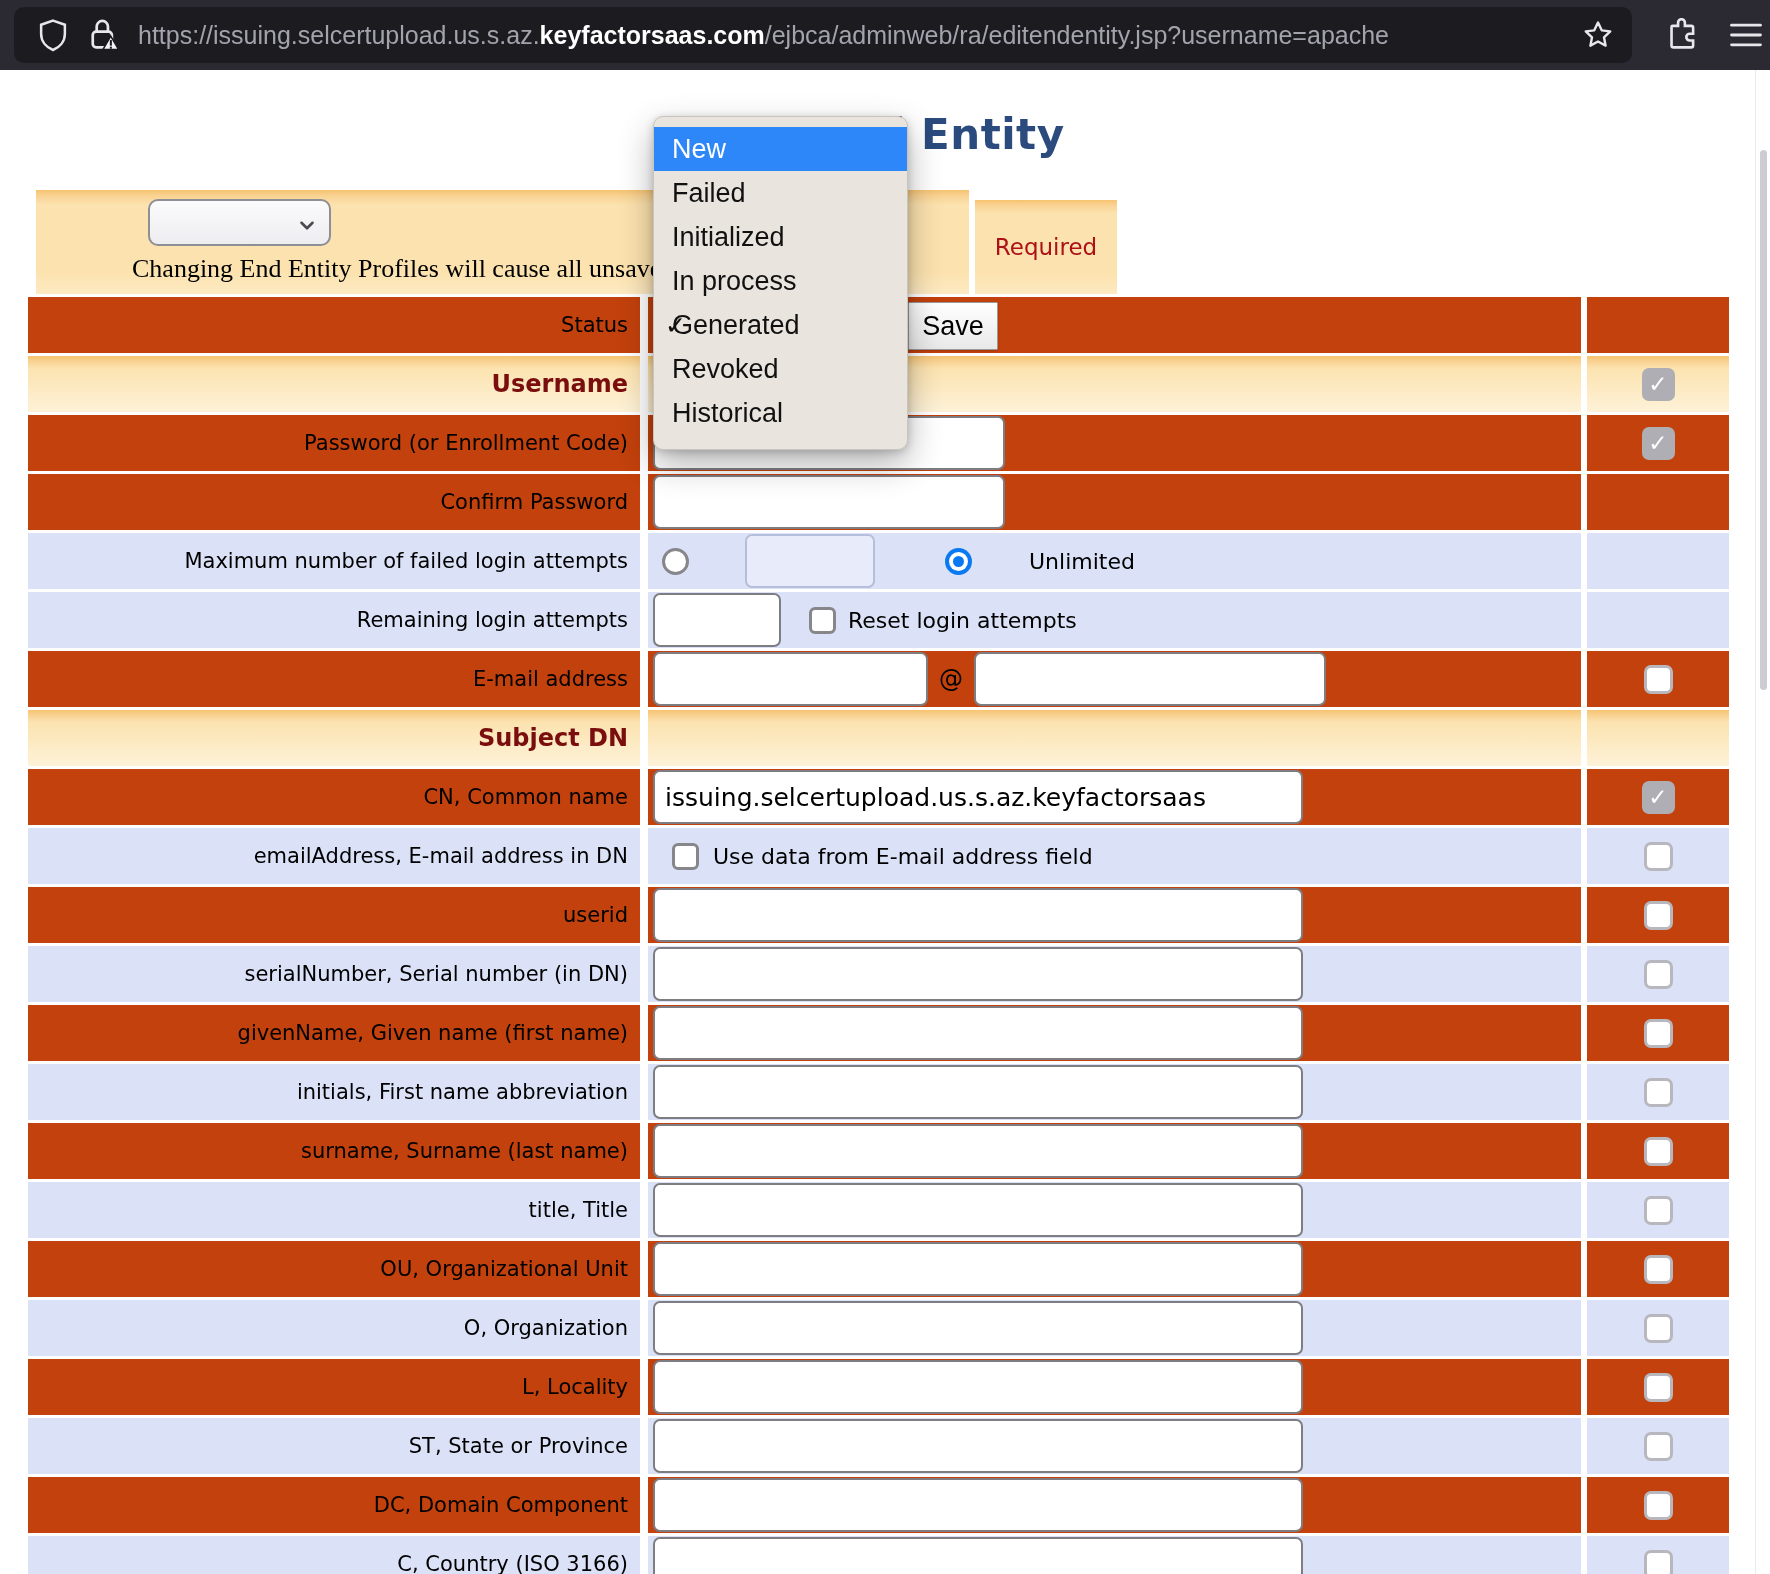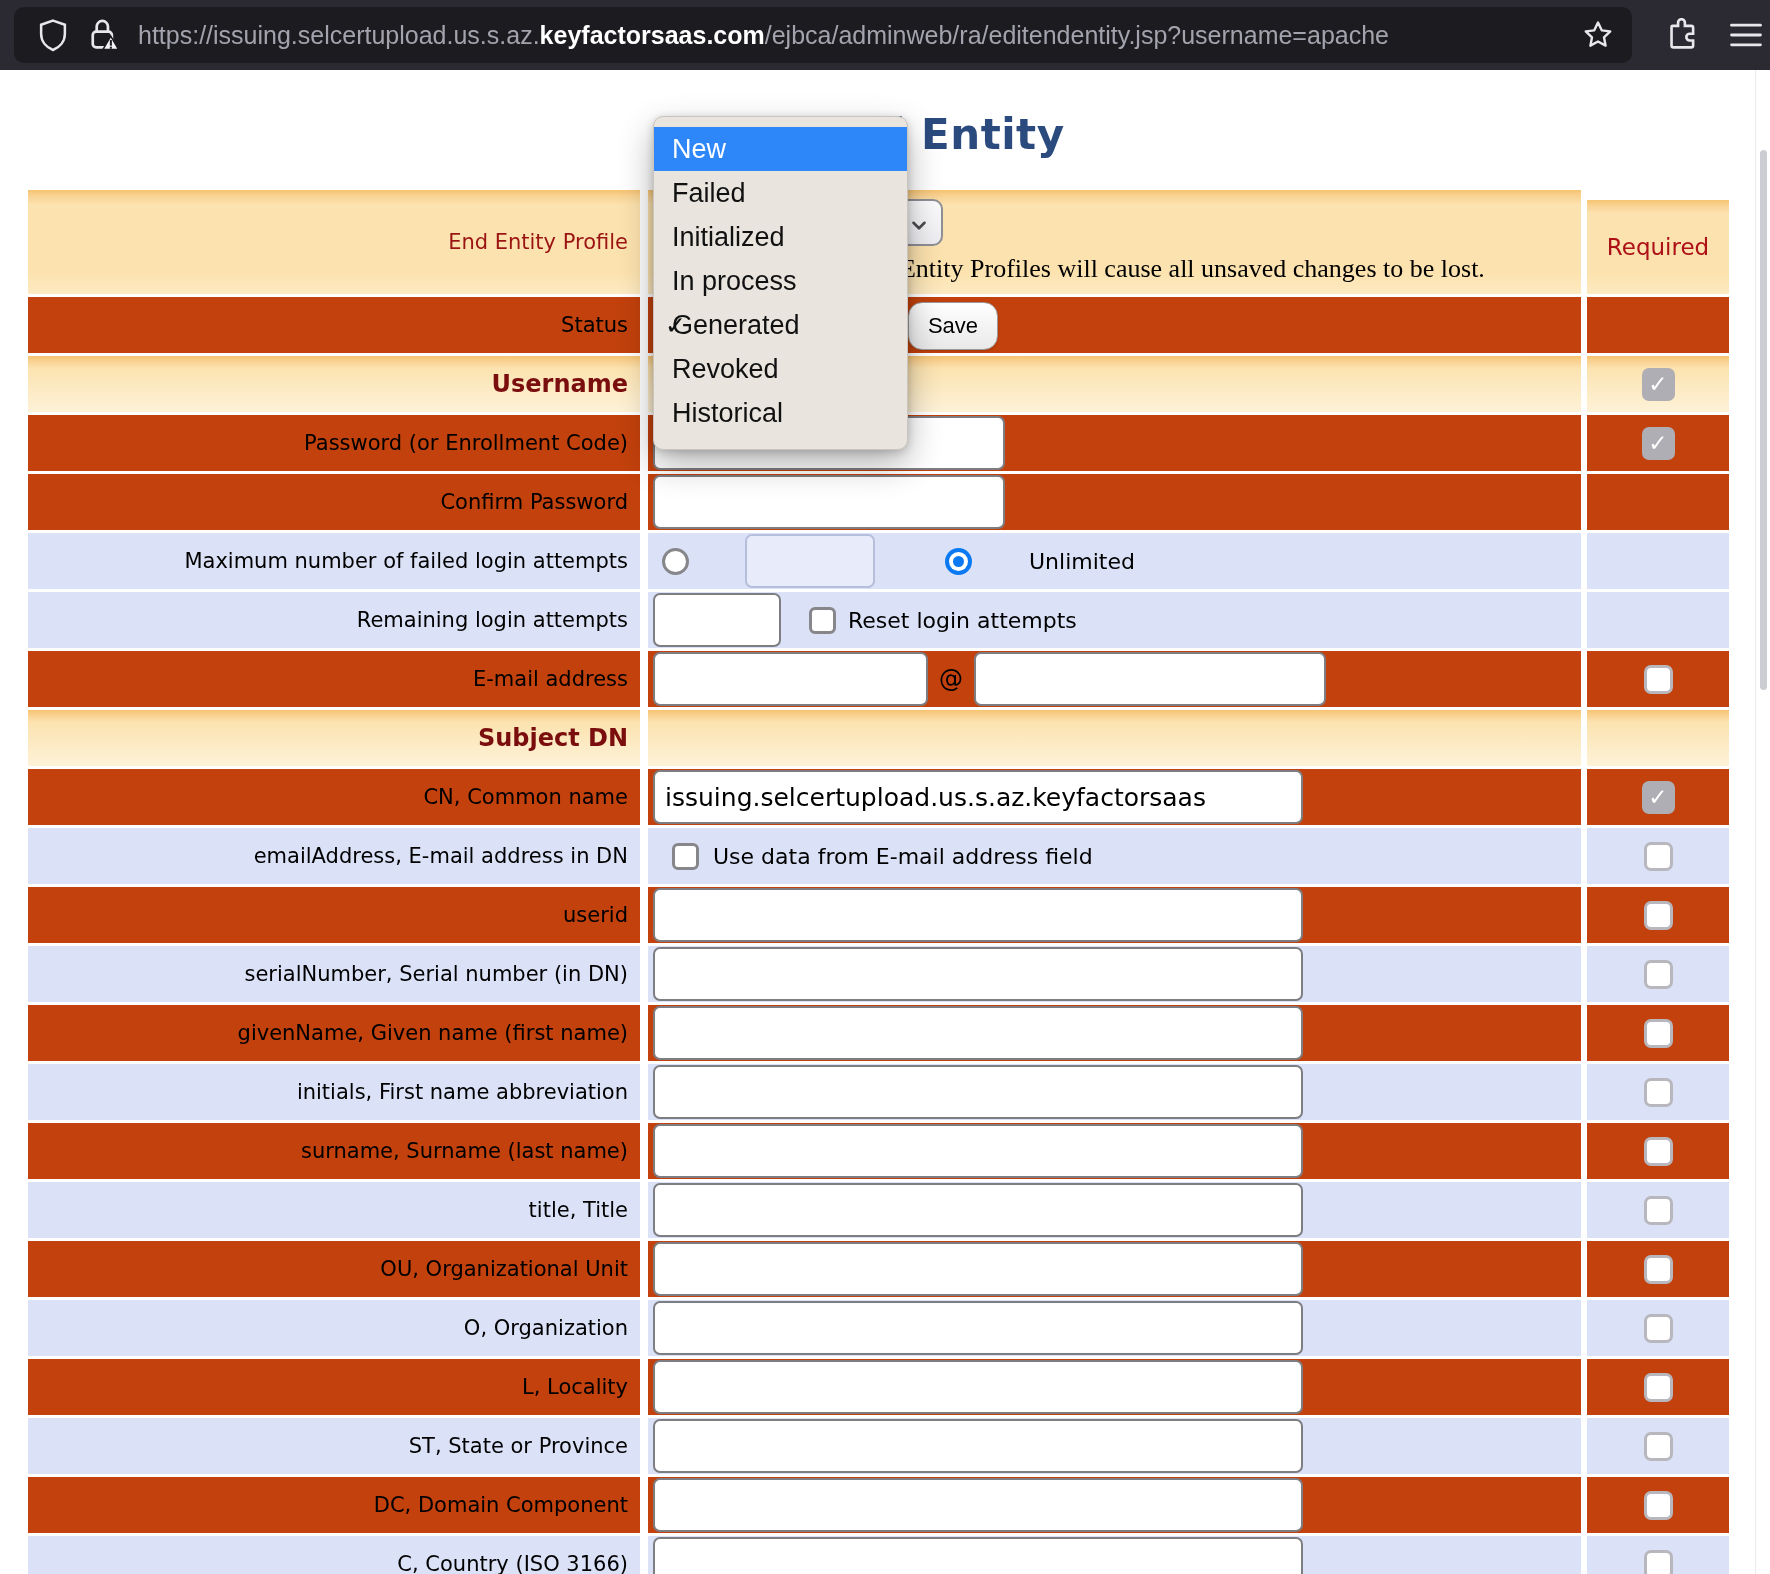--- a/index.html
+++ b/index.html
@@ -64,22 +64,22 @@
             font-size:23px;font-weight:bold;display:flex;align-items:center;justify-content:center;}
   .reqbox-u{width:29px;height:29px;border:3px solid #b7b7bd;border-radius:7px;background:#fff;box-sizing:border-box;}
 
   
   .sel-stub{position:absolute;left:112px;top:9px;width:183px;height:47px;border:2px solid #8e8e95;
             border-radius:10px;background:linear-gradient(180deg,#fbfbfc,#ededf1);box-sizing:border-box;}
   .sel-stub svg{position:absolute;right:11px;top:13px;}
   .profile-note{position:absolute;left:96px;top:64px;font-family:"Liberation Serif",serif;
                 font-size:26px;color:#000;white-space:nowrap;}
   .savebtn{position:absolute;left:260px;top:5px;width:88px;height:46px;border:1px solid #9a9a9a;
-           border-radius:14px;background:linear-gradient(180deg,#ffffff,#e9e9e9);
-           font-family:"Liberation Sans",sans-serif;font-size:22px;color:#000;
+           border-radius:1px;background:linear-gradient(180deg,#ffffff,#e9e9e9);
+           font-family:"Liberation Sans",sans-serif;font-size:27px;color:#000;
            display:flex;align-items:center;justify-content:center;box-shadow:0 1px 2px rgba(0,0,0,.15);}
 
   
   .menu{position:absolute;left:653px;top:116px;width:255px;height:334px;background:#e9e5de;
         border:1px solid #c9c5be;border-radius:10px;box-shadow:0 14px 34px rgba(0,0,0,.3),0 2px 8px rgba(0,0,0,.18);
         z-index:50;padding-top:10px;box-sizing:border-box;font-family:"Liberation Sans",sans-serif;}
   .mi{height:44px;line-height:44px;font-size:27px;color:#111;padding-left:18px;position:relative;white-space:nowrap;}
   .mi.sel{background:#2e87f8;color:#fff;}
   .mi .chk{position:absolute;left:11px;top:0;font-size:25px;}
 
@@ -129,21 +129,20 @@
         </g>
       </svg>
   </div>
 </div>
 
 <div class="pagetitle">Edit End Entity</div>
 
 <div class="formtable">
 
   <div class="row h0">
-    <div class="lbl bg-h0 lbl-red">End Entity Profile</div>
     <div class="fld bg-h0">
       <div class="sel-stub">
         <svg width="22" height="22" viewBox="0 0 20 20">
             <path d="M5 8 l5 5 5 -5" fill="none" stroke="#4a4a4f" stroke-width="2.4" stroke-linecap="round" stroke-linejoin="round"></path>
           </svg>
       </div>
       <span class="profile-note">Changing End Entity Profiles will cause all unsaved changes to be lost.</span>
     </div>
     <div class="req bg-h0 req-title">Required</div>
   </div>

